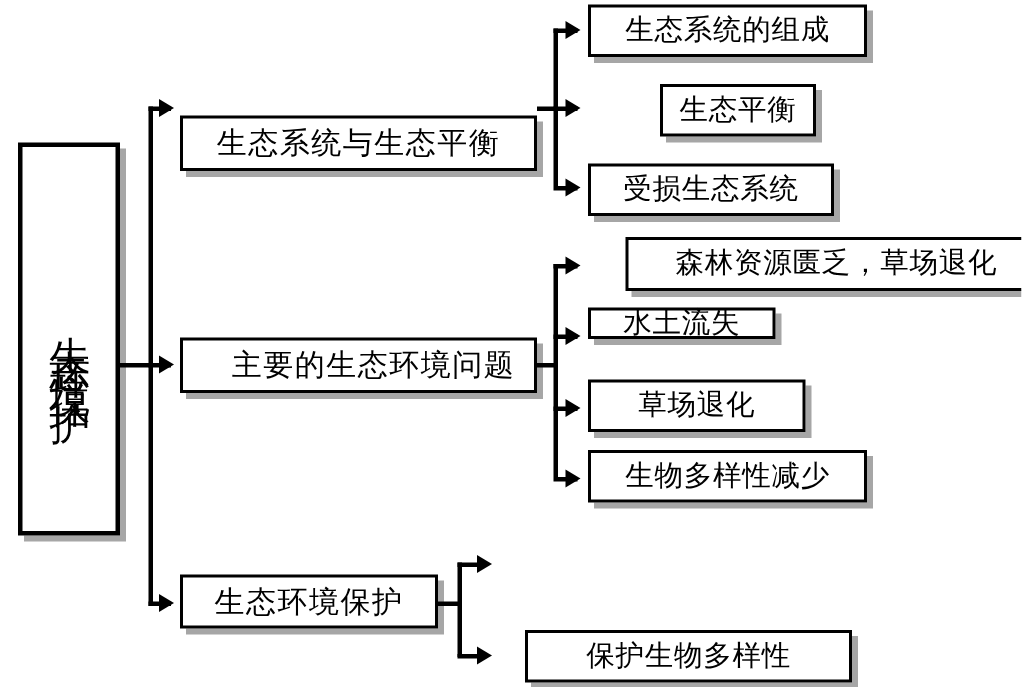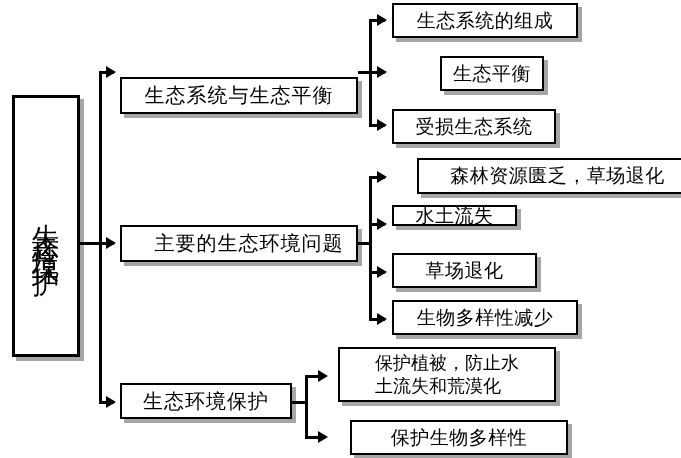--- a/index.html
+++ b/index.html
@@ -131,17 +131,15 @@
 
   <div class="conn h" style="left:292px; top:401px; width:16px;"></div>
   <div class="conn v" style="left:305px; top:375px; height:63px;"></div>
 
   <div class="conn h" style="left:305px; top:375px; width:16px;"></div>
   <div class="arrow" style="left:318px; top:370px;"></div>
 
   <div class="conn h" style="left:305px; top:436px; width:16px;"></div>
   <div class="arrow" style="left:318px; top:431px;"></div>
 
-  <div class="node level3 two-line" style="left:338px; top:347px; width:218px; height:55px;">保护植被，防止水
-土流失和荒漠化</div>
   <div class="node level3" style="left:350px; top:420px; width:218px; height:35px;">保护生物多样性</div>
 
 </div>
 
 </body></html>

